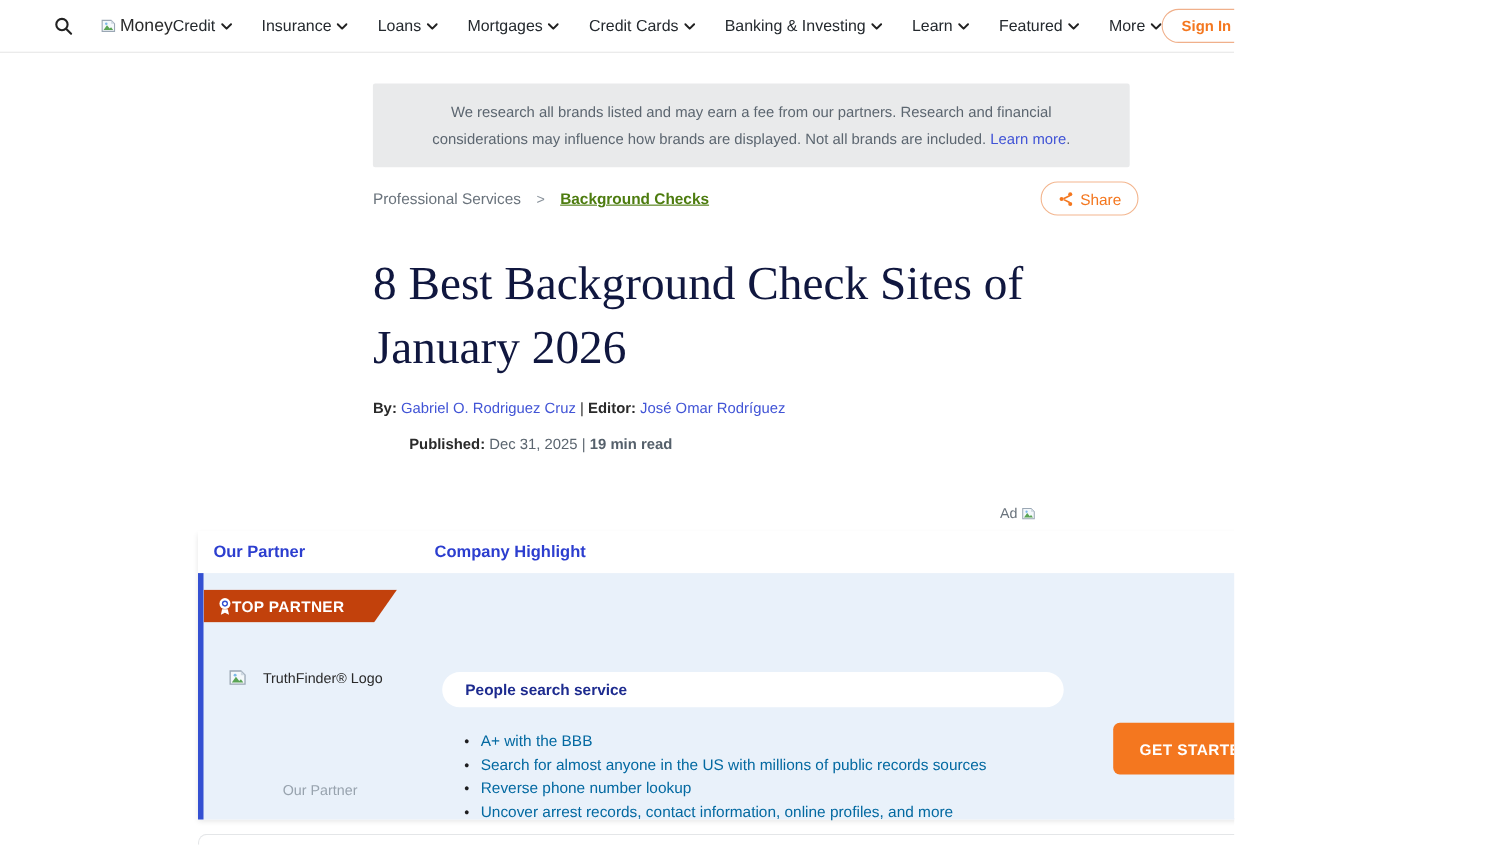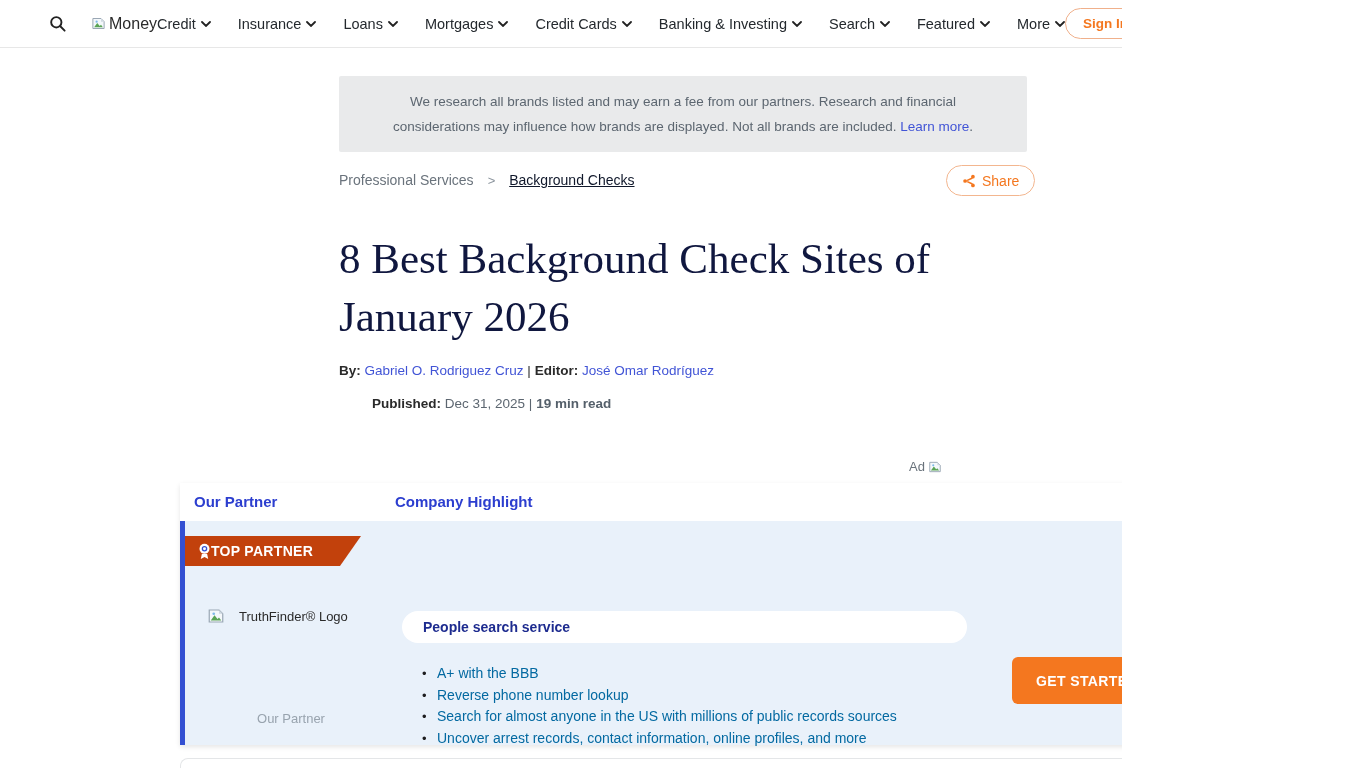--- a/index.html
+++ b/index.html
@@ -30,21 +30,21 @@
     position:absolute; left:339px; top:76px; width:688px; min-height:59px;
     background:#e9eaeb; border-radius:2px; padding:13px 38px;
     font-size:13.5px; line-height:25px; color:#5c6670; text-align:center;
   }
   .disclaimer a { color:#4154d6; text-decoration:none; cursor:pointer; }
 
   
   .breadcrumb { position:absolute; left:339px; top:172px; display:flex; align-items:center; gap:14px; font-size:14px; }
   .crumb-parent { color:#6a737c; cursor:pointer; }
   .crumb-sep { color:#8a939c; font-size:13px; }
-  .crumb-current { color:#0f172a; text-decoration:underline; font-weight:400; cursor:pointer; }
+  .crumb-current { color:#4d7c0f; text-decoration:underline; font-weight:700; cursor:pointer; }
   .share-btn {
     position:absolute; left:946px; top:165px; height:31px; padding:0 15px;
     display:flex; align-items:center; gap:6px; border:1px solid #f3b68f; border-radius:16px;
     background:#fff; color:#f4771f; font-size:14px; cursor:pointer;
   }
 
   
   .article-title {
     position:absolute; left:339px; top:230px; width:700px;
     font-family:"Liberation Serif", serif; font-weight:400;
@@ -175,21 +175,21 @@
       </div>
       <div class="nav-item">
         <span>Banking &amp; Investing</span>
         <span>
             <svg width="10" height="6" viewBox="0 0 10 6" fill="none" stroke="#222" stroke-width="1.8" stroke-linecap="round">
               <path d="M1 1l4 4 4-4"></path>
             </svg>
           </span>
       </div>
       <div class="nav-item">
-        <span>Search</span>
+        <span>Learn</span>
         <span>
             <svg width="10" height="6" viewBox="0 0 10 6" fill="none" stroke="#222" stroke-width="1.8" stroke-linecap="round">
               <path d="M1 1l4 4 4-4"></path>
             </svg>
           </span>
       </div>
       <div class="nav-item">
         <span>Featured</span>
         <span>
             <svg width="10" height="6" viewBox="0 0 10 6" fill="none" stroke="#222" stroke-width="1.8" stroke-linecap="round">
@@ -293,22 +293,22 @@
         </div>
         <div class="partner-caption">Our Partner</div>
       </div>
 
       <div class="service-pill">
         <span>People search service</span>
       </div>
 
       <ul class="bullets">
         <li>A+ with the BBB</li>
+        <li>Search for almost anyone in the US with millions of public records sources</li>
         <li>Reverse phone number lookup</li>
-        <li>Search for almost anyone in the US with millions of public records sources</li>
         <li>Uncover arrest records, contact information, online profiles, and more</li>
       </ul>
 
       <button class="cta-btn">GET STARTED</button>
     </div>
   </div>
 
   <div class="next-row"></div>
 
 </div>

